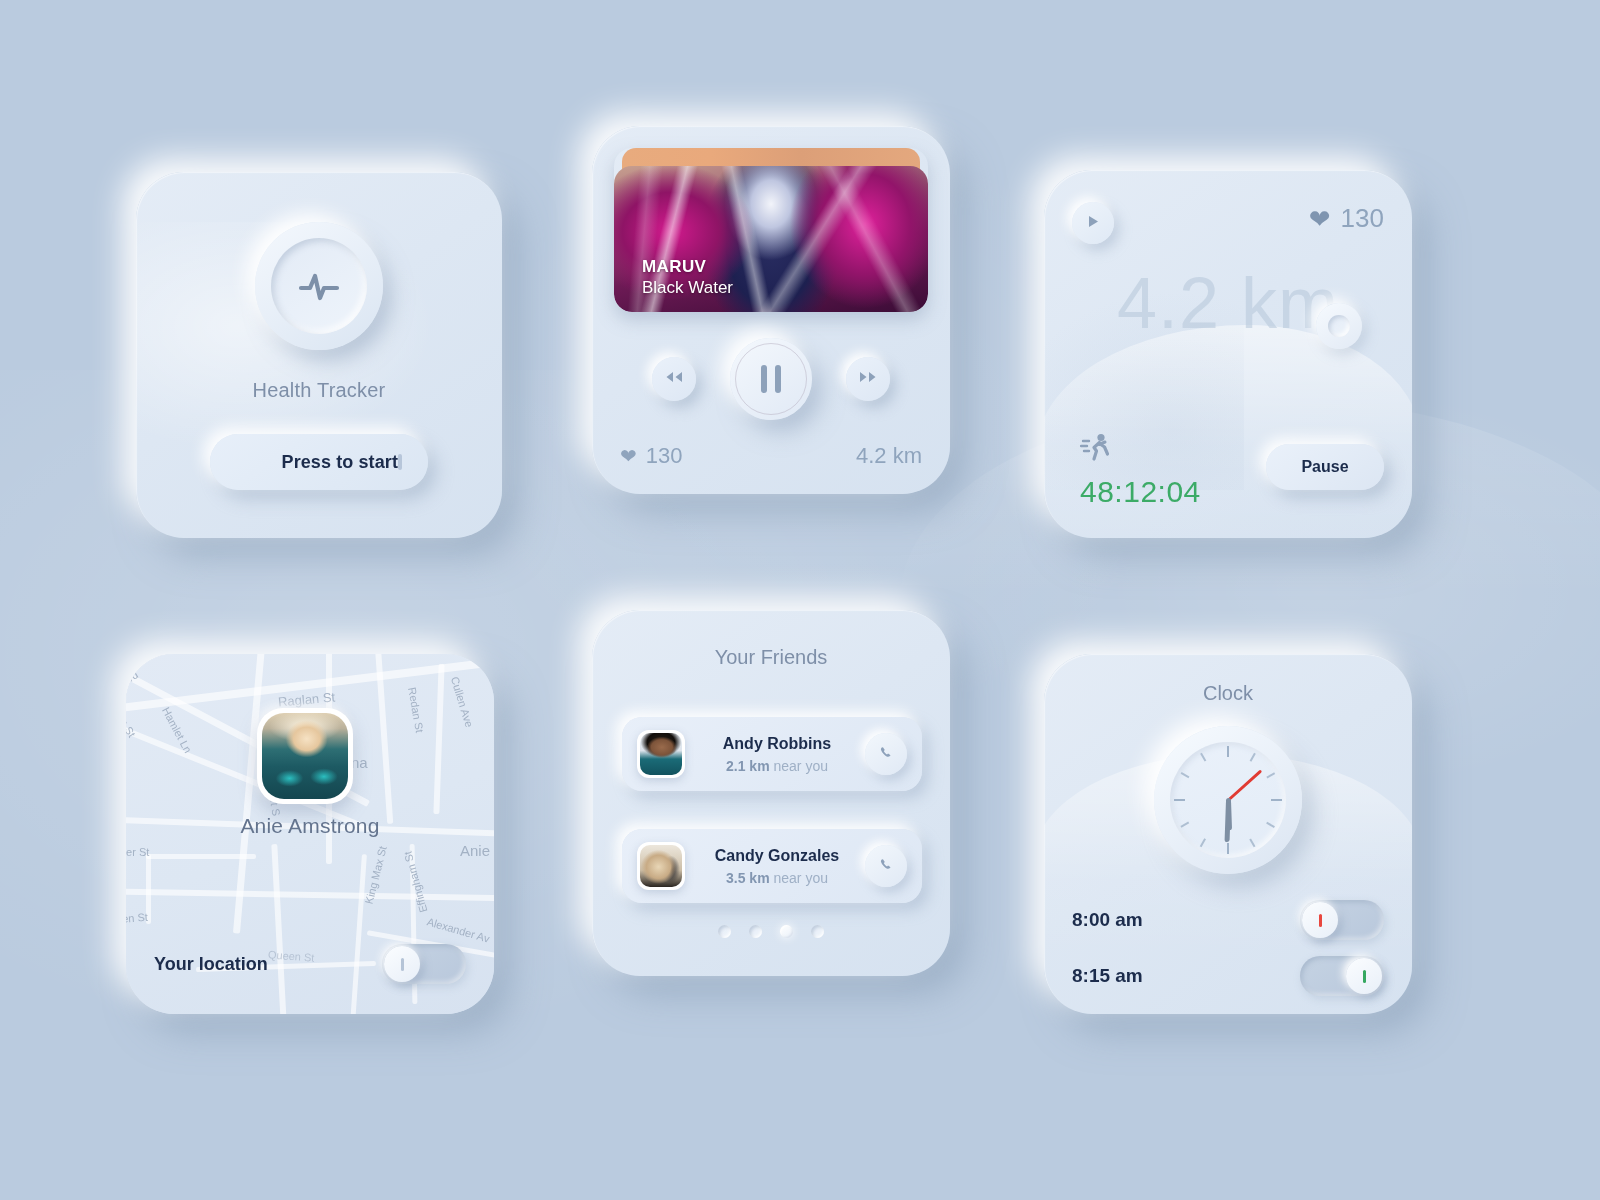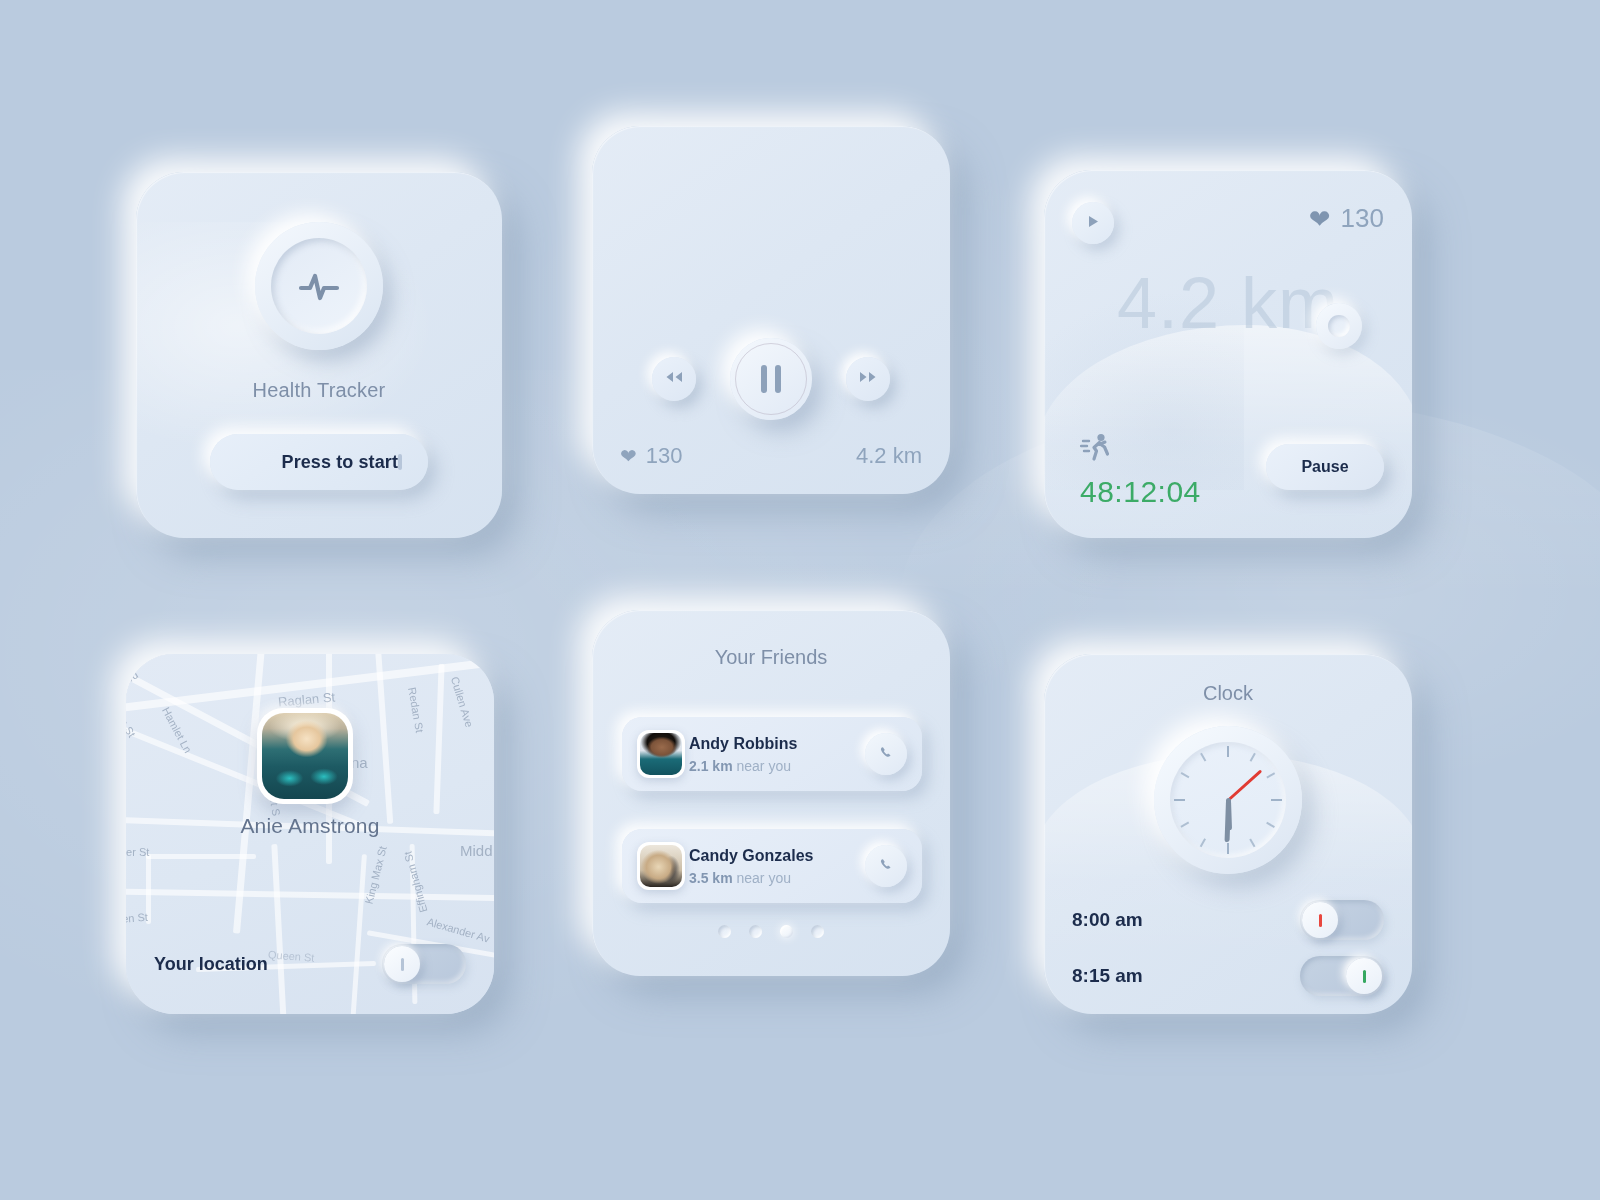--- a/index.html
+++ b/index.html
@@ -333,21 +333,21 @@
       radial-gradient(ellipse 46% 18% at 52% 40%, #1b1b22 0%, rgba(27,27,34,0) 75%),
       radial-gradient(ellipse 55% 40% at 50% 22%, #2a2119 0%, #120e0b 60%, rgba(18,14,11,0) 88%),
       linear-gradient(180deg, #e6ecf2 0%, #dde4ec 42%, #1b6b77 62%, #12525e 100%);
   }
   .ph-candy {
     background:
       radial-gradient(ellipse 48% 46% at 44% 52%, #e8d6b6 0%, #c8ab85 60%, rgba(200,171,133,0) 88%),
       radial-gradient(ellipse 26% 40% at 74% 58%, #1b1b22 0%, rgba(27,27,34,0) 82%),
       linear-gradient(180deg, #ece6dc 0%, #ddd3c2 30%, #cbbda6 60%, #2a2520 100%);
   }
-  .friend-info { margin-left: 4px; flex: 1; }
+  .friend-info { margin-left: 4px; flex: 1; text-align: center; }
   .friend-name { font-size: 16px; font-weight: bold; color: #1c2c4c; }
   .friend-dist { font-size: 14px; color: #9fb0c6; margin-top: 5px; }
   .friend-dist b { color: #8296b1; }
   .call-btn {
     width: 42px; height: 42px; margin-right: 15px; border-radius: 50%; flex: none;
     background: linear-gradient(145deg, #f2f7fc, #e0e9f5);
     box-shadow:
       -4px -4px 10px rgba(255,255,255,0.98),
       4px 5px 11px rgba(141,161,187,0.40);
     display: flex; align-items: center; justify-content: center;
@@ -439,20 +439,30 @@
       </div>
     </div>
     <div class="card-caption">Health Tracker</div>
     <div class="pill-btn" id="press-start">
       <span class="lbl">Press to start</span>
       <span class="mini-bar"></span>
     </div>
   </div>
 
   <div class="card" id="card-music">
+    <div class="album-wrap">
+      <div class="album-strip-top"></div>
+      <div class="album-art">
+        <div class="plastic"></div>
+      </div>
+      <div class="album-text">
+        <div class="album-artist">MARUV</div>
+        <div class="album-title">Black Water</div>
+      </div>
+    </div>
 
     <div class="transport">
       <div class="side-btn">
         <span>
           <svg width="20" height="14" viewBox="0 0 20 14">
             <path d="M9 2 L9 12 L2.5 7 Z M18 2 L18 12 L11.5 7 Z" fill="#8da1ba"></path>
           </svg>
         </span>
       </div>
       <div class="play-big">
@@ -536,21 +546,21 @@
 
       <span class="street-lbl" style="left:2px; top:16px; transform:rotate(-30deg);">rd</span>
       <span class="street-lbl" style="left:26px; top:70px; transform:rotate(62deg);">Hamlet Ln</span>
       <span class="street-lbl" style="left:-8px; top:68px; transform:rotate(58deg);">n St</span>
       <span class="street-lbl" style="left:152px; top:38px; font-size:13px; transform:rotate(-5deg);">Raglan St</span>
       <span class="street-lbl" style="left:108px; top:120px; transform:rotate(80deg);">Prince Albert S</span>
       <span class="street-lbl" style="left:267px; top:50px; transform:rotate(80deg);">Redan St</span>
       <span class="street-lbl" style="left:310px; top:42px; transform:rotate(73deg);">Cullen Ave</span>
       <span class="street-lbl" style="left:225px; top:100px; font-size:15px;">na</span>
       <span class="street-lbl" style="left:-6px; top:192px;">ner St</span>
-      <span class="street-lbl" style="left:334px; top:188px; font-size:15px;">Midd</span>
+      <span class="street-lbl" style="left:334px; top:188px; font-size:15px;">Anie</span>
       <span class="street-lbl" style="left:220px; top:215px; transform:rotate(-76deg);">King Max St</span>
       <span class="street-lbl" style="left:258px; top:222px; transform:rotate(-105deg);">Effingham St</span>
       <span class="street-lbl" style="left:300px; top:270px; transform:rotate(16deg);">Alexander Av</span>
       <span class="street-lbl" style="left:142px; top:296px; opacity:.55; transform:rotate(4deg);">Queen St</span>
       <span class="street-lbl" style="left:-10px; top:258px; transform:rotate(-4deg);">een St</span>
     </div>
 
     <div class="map-avatar">
       <div class="photo"></div>
     </div>

